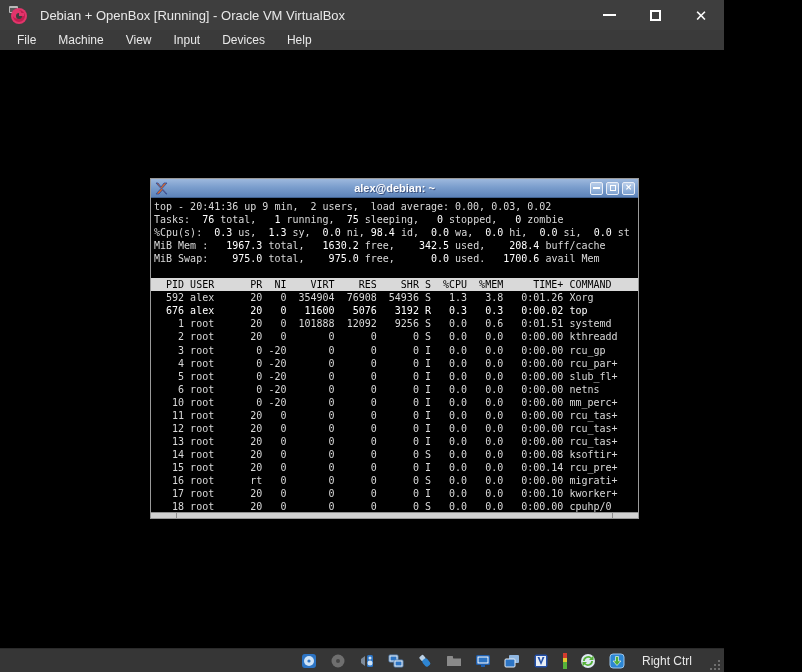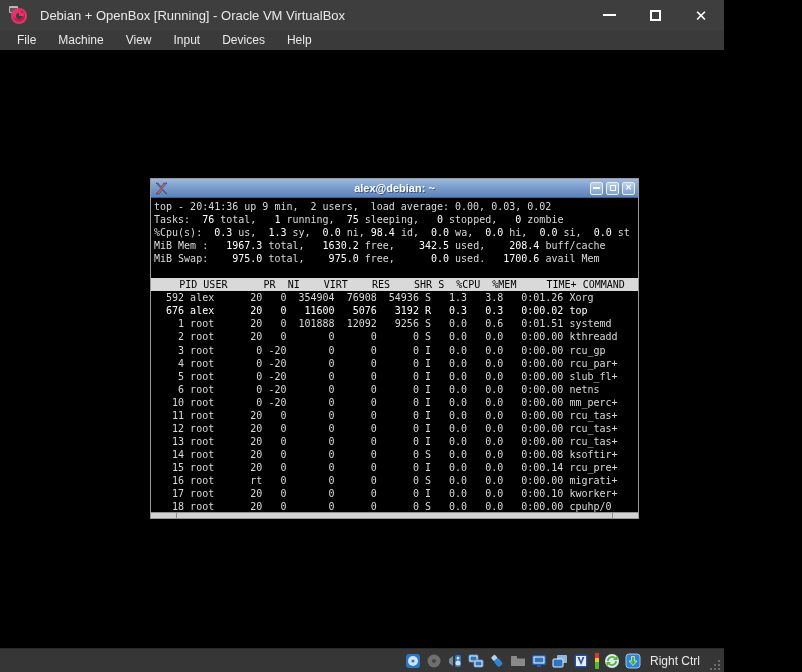--- a/index.html
+++ b/index.html
@@ -38,29 +38,29 @@
   .term-btn { width:13px; height:13px; border:1px solid #e9eef7; border-radius:2px;
               background:linear-gradient(#b9cde9, #7fa3d2); display:flex; align-items:center; justify-content:center; }
   .tb-min { width:7px; height:2px; background:#fff; }
   .tb-max { width:6px; height:6px; border:1.5px solid #fff; }
   .tb-close { color:#fff; font-size:8px; font-weight:bold; line-height:1; }
 
   .term-screen { flex:1 1 auto; background:#000; padding:2px 0 0 3px; overflow:hidden;
                  font-family:"DejaVu Sans Mono", monospace; font-size:10px; }
   .tline { height:13.05px; line-height:13px; white-space:pre; color:#d9d9d9; }
   .tb, .tline.tb { font-weight:normal; color:#ffffff; }
-  .thead { background:#d9d9d9; color:#000; margin-left:-3px; padding-left:3px;text-align:center; }
+  .thead { background:#d9d9d9; color:#000; margin-left:-3px; padding-left:3px; }
 
   .term-handle { height:6px; flex:0 0 auto; background:#d2d2d2; border-top:1px solid #8f8f8f; position:relative; }
   .term-handle .grip-l, .term-handle .grip-r { position:absolute; top:0; bottom:0; width:1px; background:#8f8f8f; }
   .grip-l { left:25px; } .grip-r { right:25px; }
 
   
   .statusbar { height:24px; background:#363636; border-top:1px solid #2a2a2a; display:flex;
-               align-items:center; justify-content:flex-end; gap:4px; padding-right:2px; flex:0 0 auto; }
+               align-items:center; justify-content:flex-end; gap:12px; padding-right:2px; flex:0 0 auto; }
   .sicon { width:17px; height:17px; display:flex; align-items:center; justify-content:center; }
   .hostkey { color:#e9e9e9; font-size:12px; margin:0 4px 0 4px; white-space:nowrap; }
   .szgrip { width:14px; height:16px; align-self:flex-end; }
 </style>
 </head>
 <body>
 
 <div class="vbox-window">
 
   <div class="titlebar">

